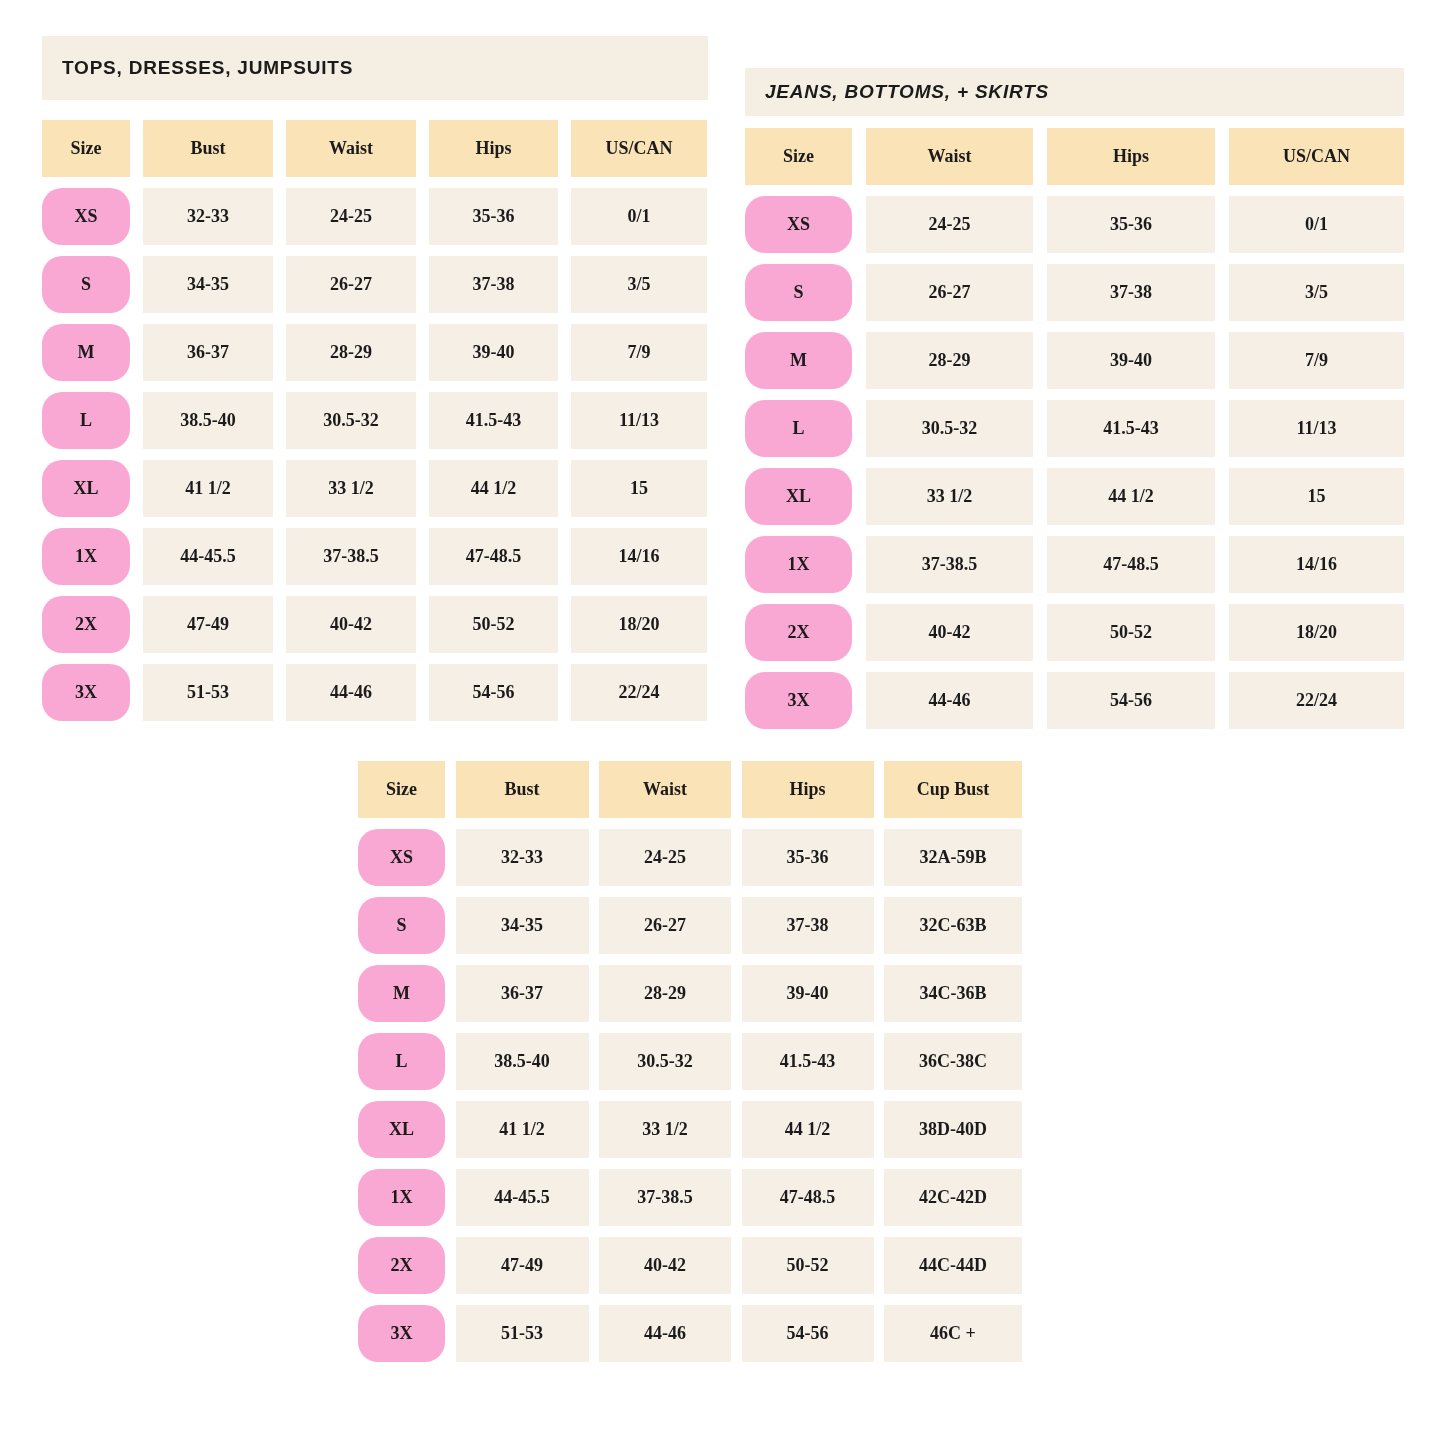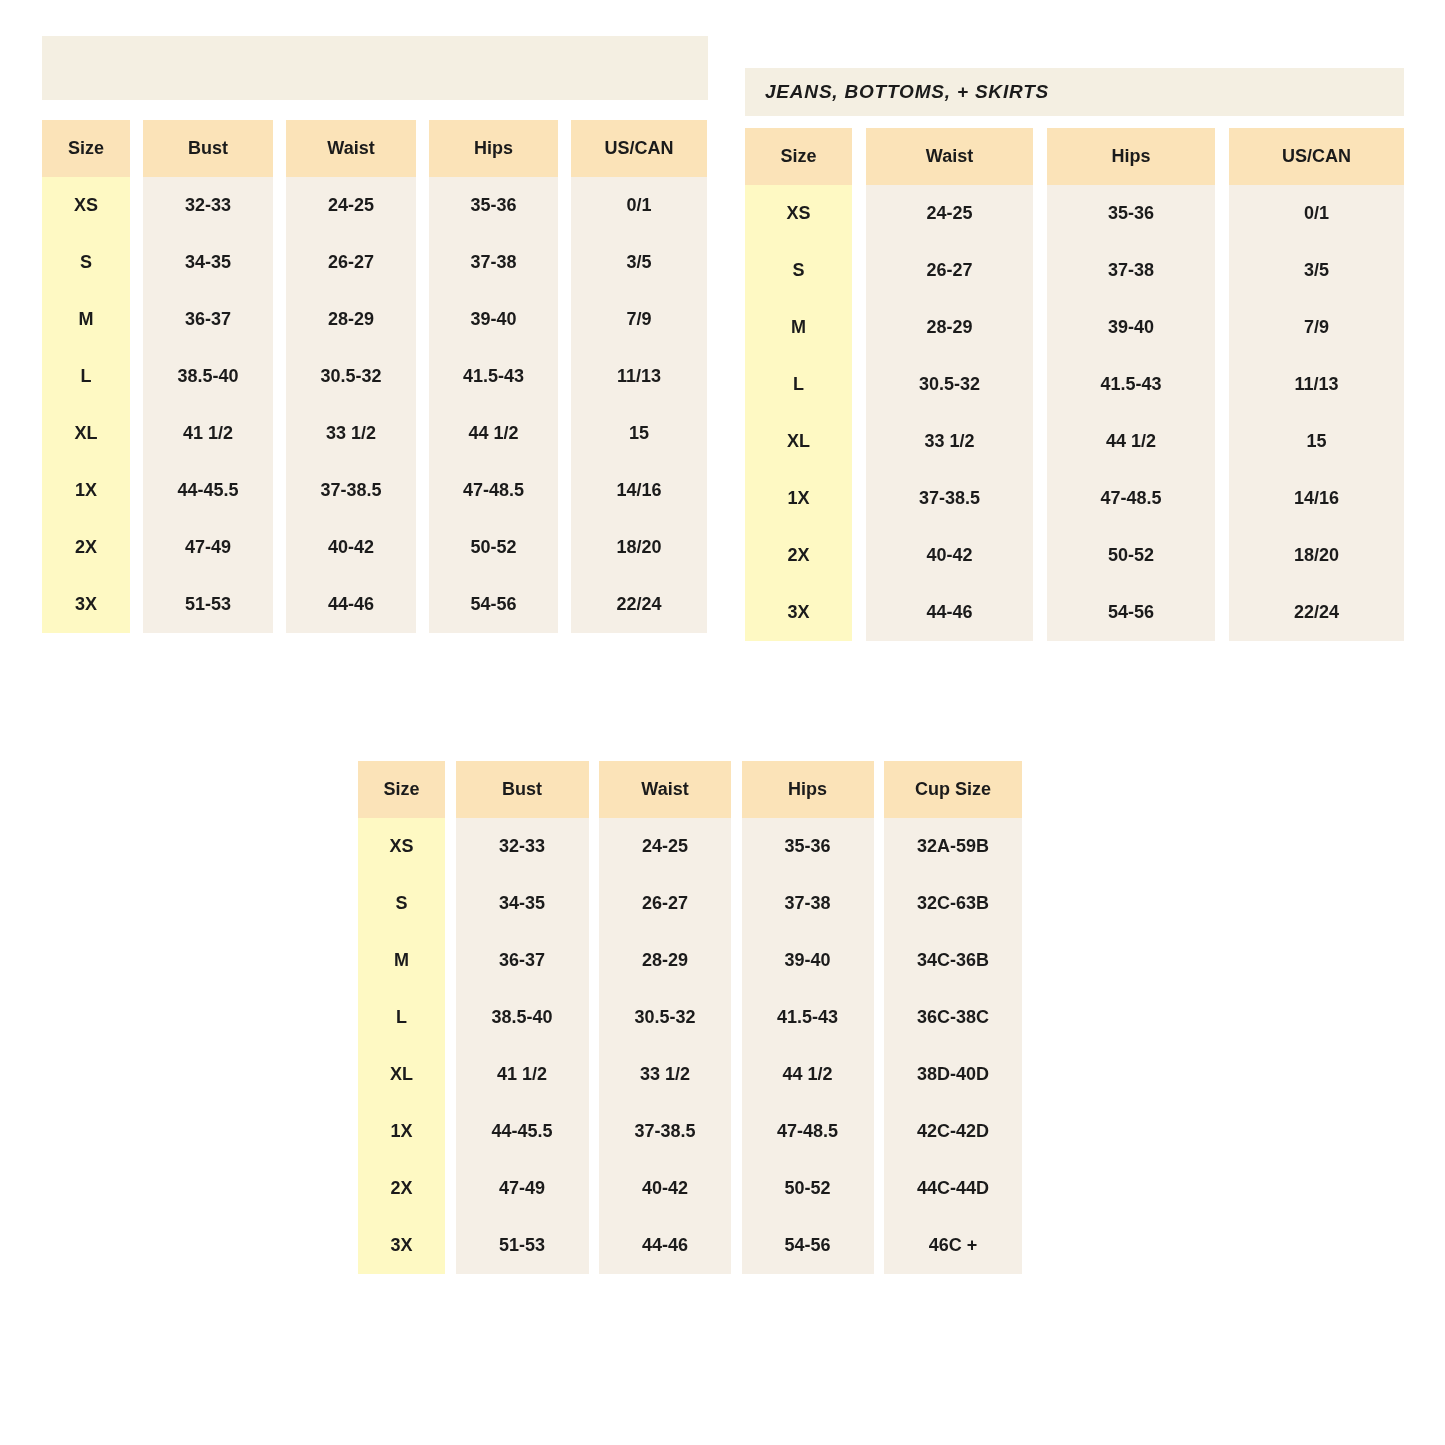--- a/index.html
+++ b/index.html
@@ -36,39 +36,42 @@
   .title-bar .subtitle {
     font-weight: 700;
     font-size: 13.5px;
     letter-spacing: 0.6px;
     line-height: 1.3;
     white-space: nowrap;
   }
   .title-bar .subtitle:empty { display: none; }
   .grid {
     display: grid;
+    row-gap: 11px;
     grid-auto-rows: 57px;
+    font-family: Liberation Serif, serif;
   }
   .cell {
     display: flex;
     align-items: center;
     justify-content: center;
     font-weight: 700;
     font-size: 18px;
     white-space: nowrap;
   }
   .cell.head { background: #fbe3b8; }
-  .cell.size { background: #fef9c3; }
+  .cell.size { background: #f9a8d4; border-radius: 20px; }
   .cell.data { background: #f5efe6; }
 </style>
 </head>
 <body>
 
 <div class="table-block" style="left:42px; top:36px; width:666px;">
   <div class="title-bar" style="height:64px;">
+    <div class="title">TOPS, DRESSES, JUMPSUITS</div>
   </div>
   <div class="grid" style="margin-top:20px; grid-template-columns:88px 130px 130px 129px 136px; column-gap:13px;">
       <div class="cell head">Size</div>
       <div class="cell head">Bust</div>
       <div class="cell head">Waist</div>
       <div class="cell head">Hips</div>
       <div class="cell head">US/CAN</div>
       <div class="cell size">XS</div>
       <div class="cell data">32-33</div>
       <div class="cell data">24-25</div>
@@ -156,21 +159,21 @@
       <div class="cell data">22/24</div>
     </div>
 </div>
 
 <div class="table-block" style="left:358px; top:746px; width:664px;">
   <div class="grid" style="margin-top:15px; grid-template-columns:87px 133px 132px 132px 138px; column-gap:10.5px;">
       <div class="cell head">Size</div>
       <div class="cell head">Bust</div>
       <div class="cell head">Waist</div>
       <div class="cell head">Hips</div>
-      <div class="cell head">Cup Size</div>
+      <div class="cell head">Cup Bust</div>
       <div class="cell size">XS</div>
       <div class="cell data">32-33</div>
       <div class="cell data">24-25</div>
       <div class="cell data">35-36</div>
       <div class="cell data">32A-59B</div>
       <div class="cell size">S</div>
       <div class="cell data">34-35</div>
       <div class="cell data">26-27</div>
       <div class="cell data">37-38</div>
       <div class="cell data">32C-63B</div>

